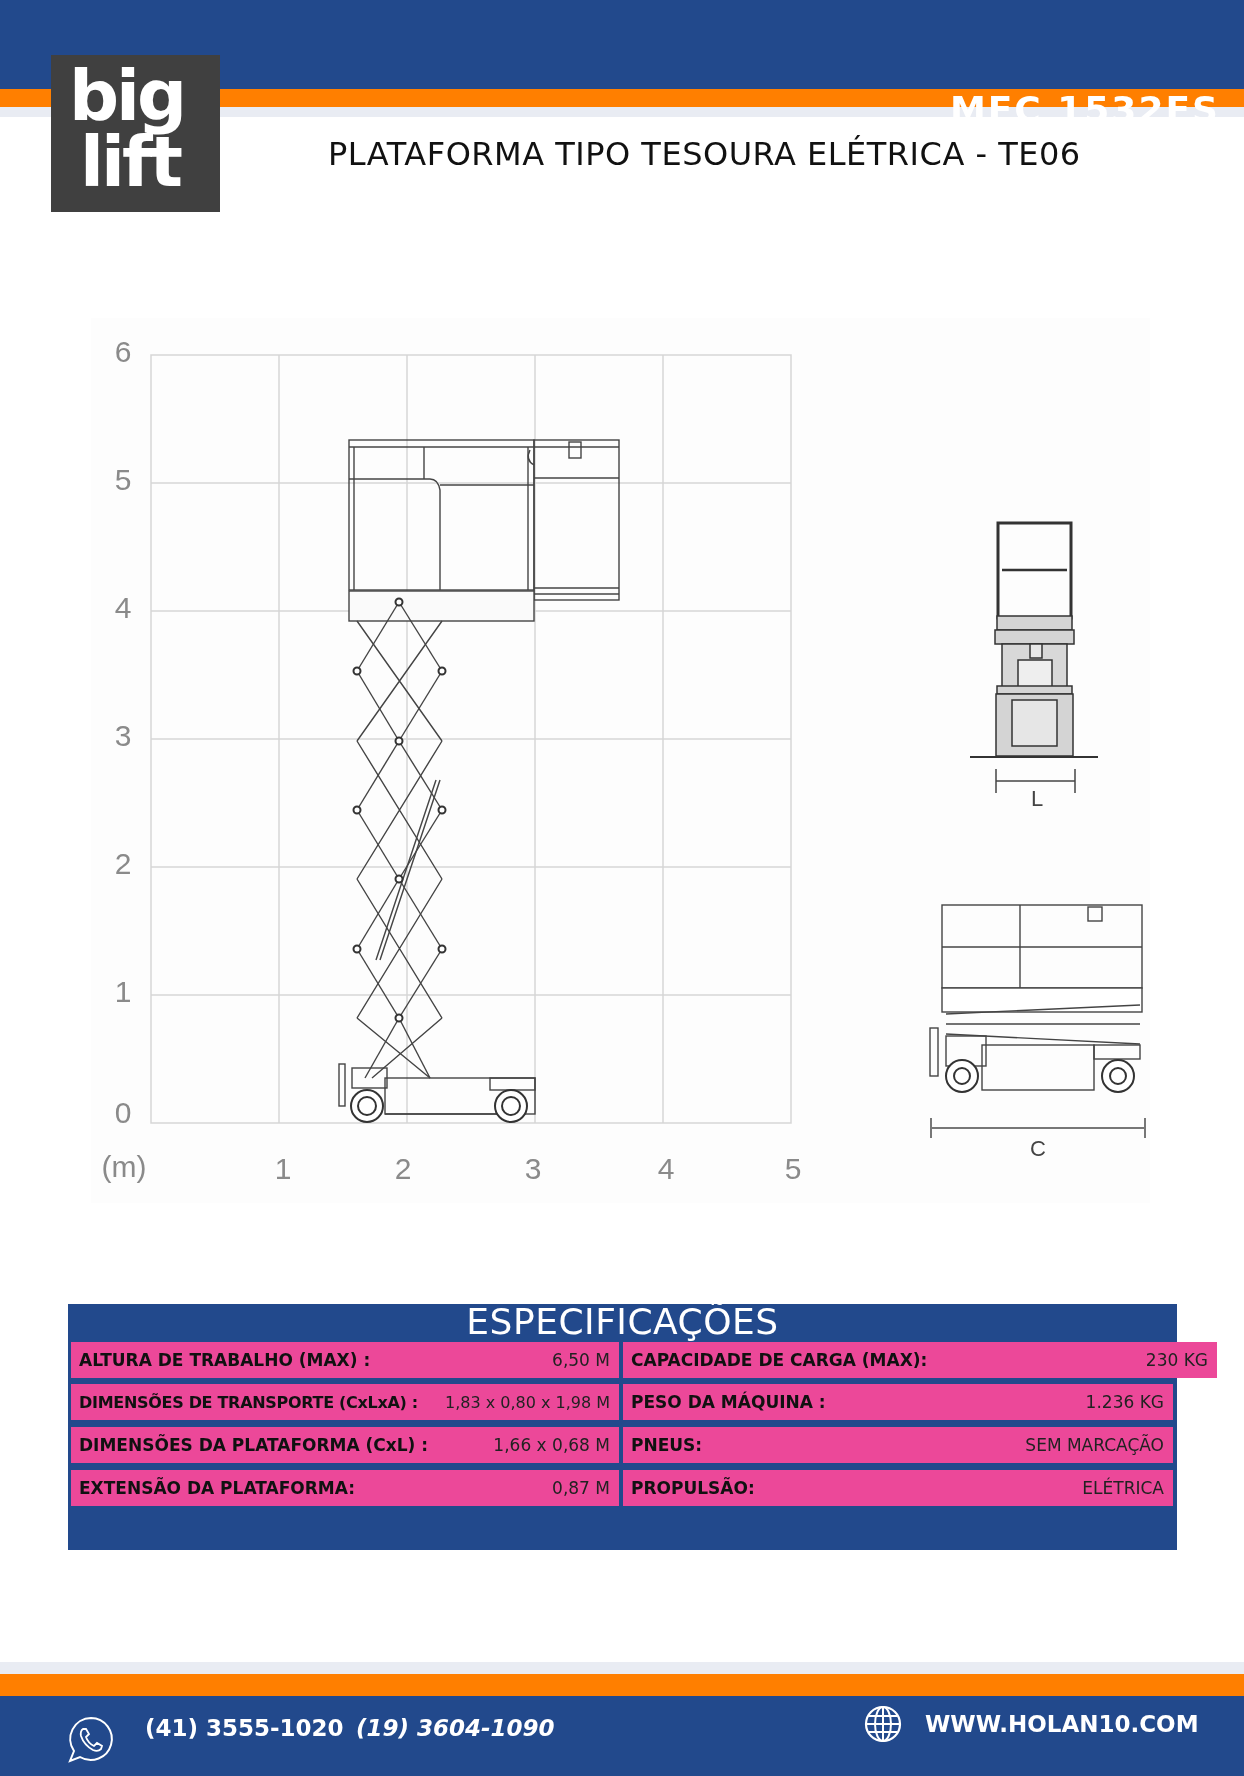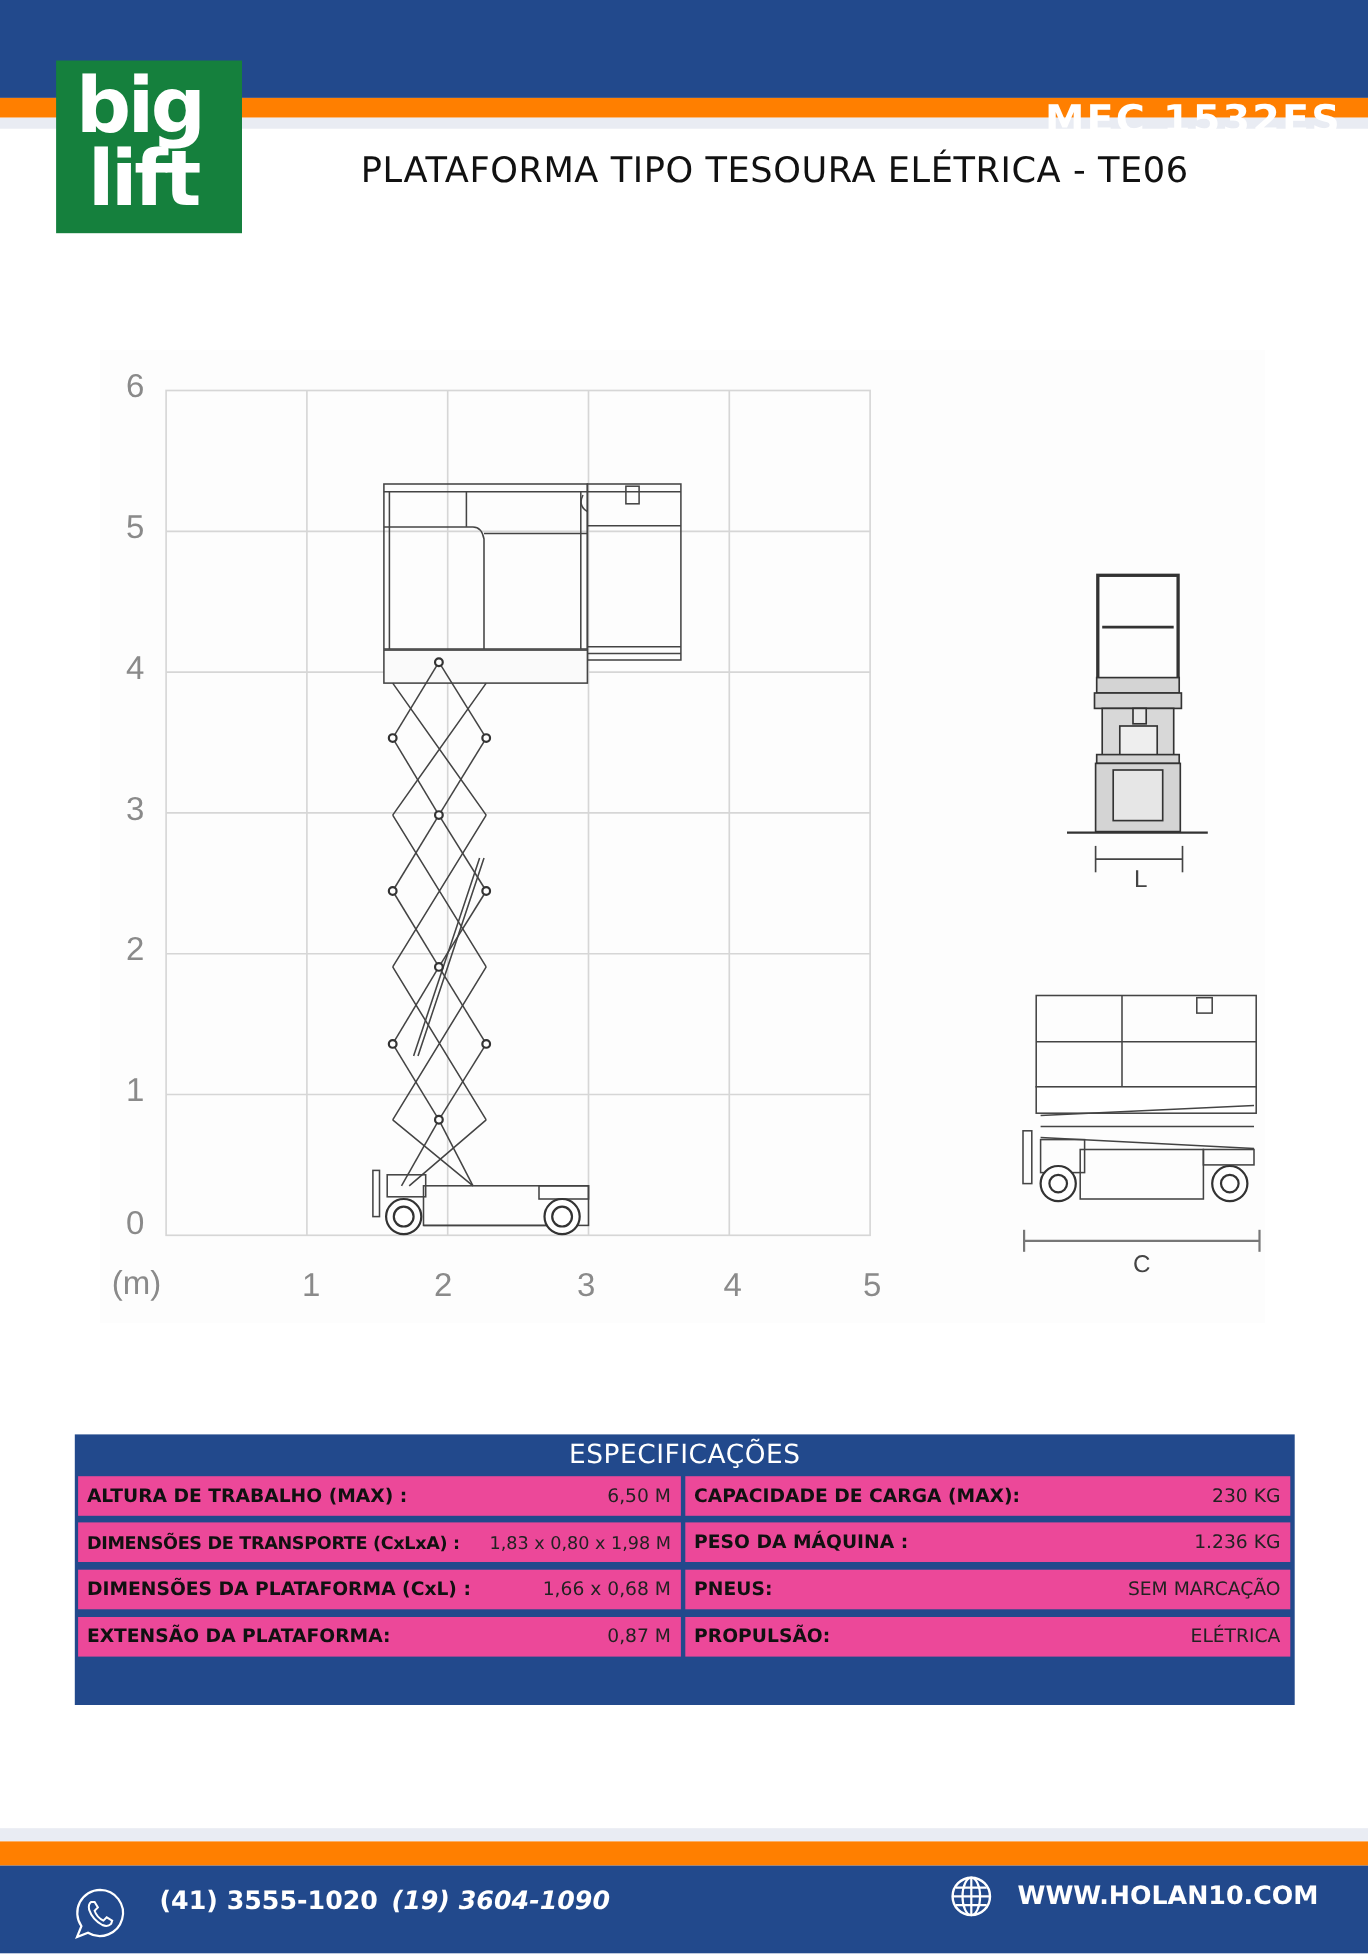--- a/index.html
+++ b/index.html
@@ -16,21 +16,21 @@
   .band-gray-top { left: 0; top: 107px; width: 1244px; height: 10px; background: #E9ECF3; }
 
   .model {
     right: 24px; top: 48px; color: #ffffff; font-weight: bold;
     font-family: "DejaVu Sans", sans-serif; font-size: 36px; letter-spacing: 2px;
     line-height: 40px;
     margin-top: 42px;
   }
 
   .logo {
-    left: 51px; top: 55px; width: 169px; height: 157px; background: #15803d;
+    left: 51px; top: 55px; width: 169px; height: 157px; background: #404040;
     color: #fff; font-family: "DejaVu Sans", sans-serif; font-weight: bold;
     box-sizing: border-box; padding-left: 20px;
   }
   .logo .l1 { position: absolute; left: 18px; top: 4px; font-size: 70px; line-height: 74px; letter-spacing: -3px; }
   .logo .l2 { position: absolute; left: 18px; top: 70px; font-size: 70px; line-height: 74px; letter-spacing: -3px; margin-left: 11px; }
 
   .doc-title {
     left: 328px; top: 136px; font-size: 32px; color: #111; line-height: 36px;
     font-family: "DejaVu Sans", sans-serif; letter-spacing: 0.5px;
   }
@@ -39,21 +39,21 @@
   .chart-bg { left: 91px; top: 318px; width: 1059px; height: 885px; background: #FDFDFD; }
   .chart-svg { left: 0; top: 0; }
   .tick { color: #8A8A8A; font-size: 30px; font-family: "Liberation Sans", sans-serif; line-height: 30px; text-align: center; width: 40px; }
 
   
   .spec {
     left: 68px; top: 1304px; width: 1109px; height: 246px; background: #22498C;
   }
   .spec-header {
     left: 0; top: 0; width: 1109px; height: 34px; color: #fff; text-align: center;
-    font-size: 24px; line-height: 36px; font-family: "DejaVu Sans", sans-serif; letter-spacing: 0.5px;
+    font-size: 36px; line-height: 36px; font-family: "DejaVu Sans", sans-serif; letter-spacing: 0.5px;
   }
   .cell {
     position: absolute; background: #ec4899; box-sizing: border-box; height: 36px;
     display: flex; align-items: center; justify-content: space-between;
     padding: 0 9px 0 8px; font-family: "DejaVu Sans", sans-serif;
   }
   .cell .k { font-weight: bold; font-size: 17px; color: #111; white-space: nowrap; }
   .cell .v { font-size: 17px; color: #222; white-space: nowrap; }
 
   
@@ -243,21 +243,21 @@
   </div>
   <div class="cell" style="left:3px; top:123px; width:548px;">
     <span class="k">DIMENSÕES DA PLATAFORMA (CxL) :</span>
     <span class="v">1,66 x 0,68 M</span>
   </div>
   <div class="cell" style="left:3px; top:166px; width:548px;">
     <span class="k">EXTENSÃO DA PLATAFORMA:</span>
     <span class="v">0,87 M</span>
   </div>
 
-  <div class="cell" style="left:555px; top:38px; width:550px;">
+  <div class="cell" style="left:555px; top:38px; width:594px;">
     <span class="k">CAPACIDADE DE CARGA (MAX):</span>
     <span class="v">230 KG</span>
   </div>
   <div class="cell" style="left:555px; top:80px; width:550px;">
     <span class="k">PESO DA MÁQUINA :</span>
     <span class="v">1.236 KG</span>
   </div>
   <div class="cell" style="left:555px; top:166px; width:550px;">
     <span class="k">PROPULSÃO:</span>
     <span class="v">ELÉTRICA</span>

